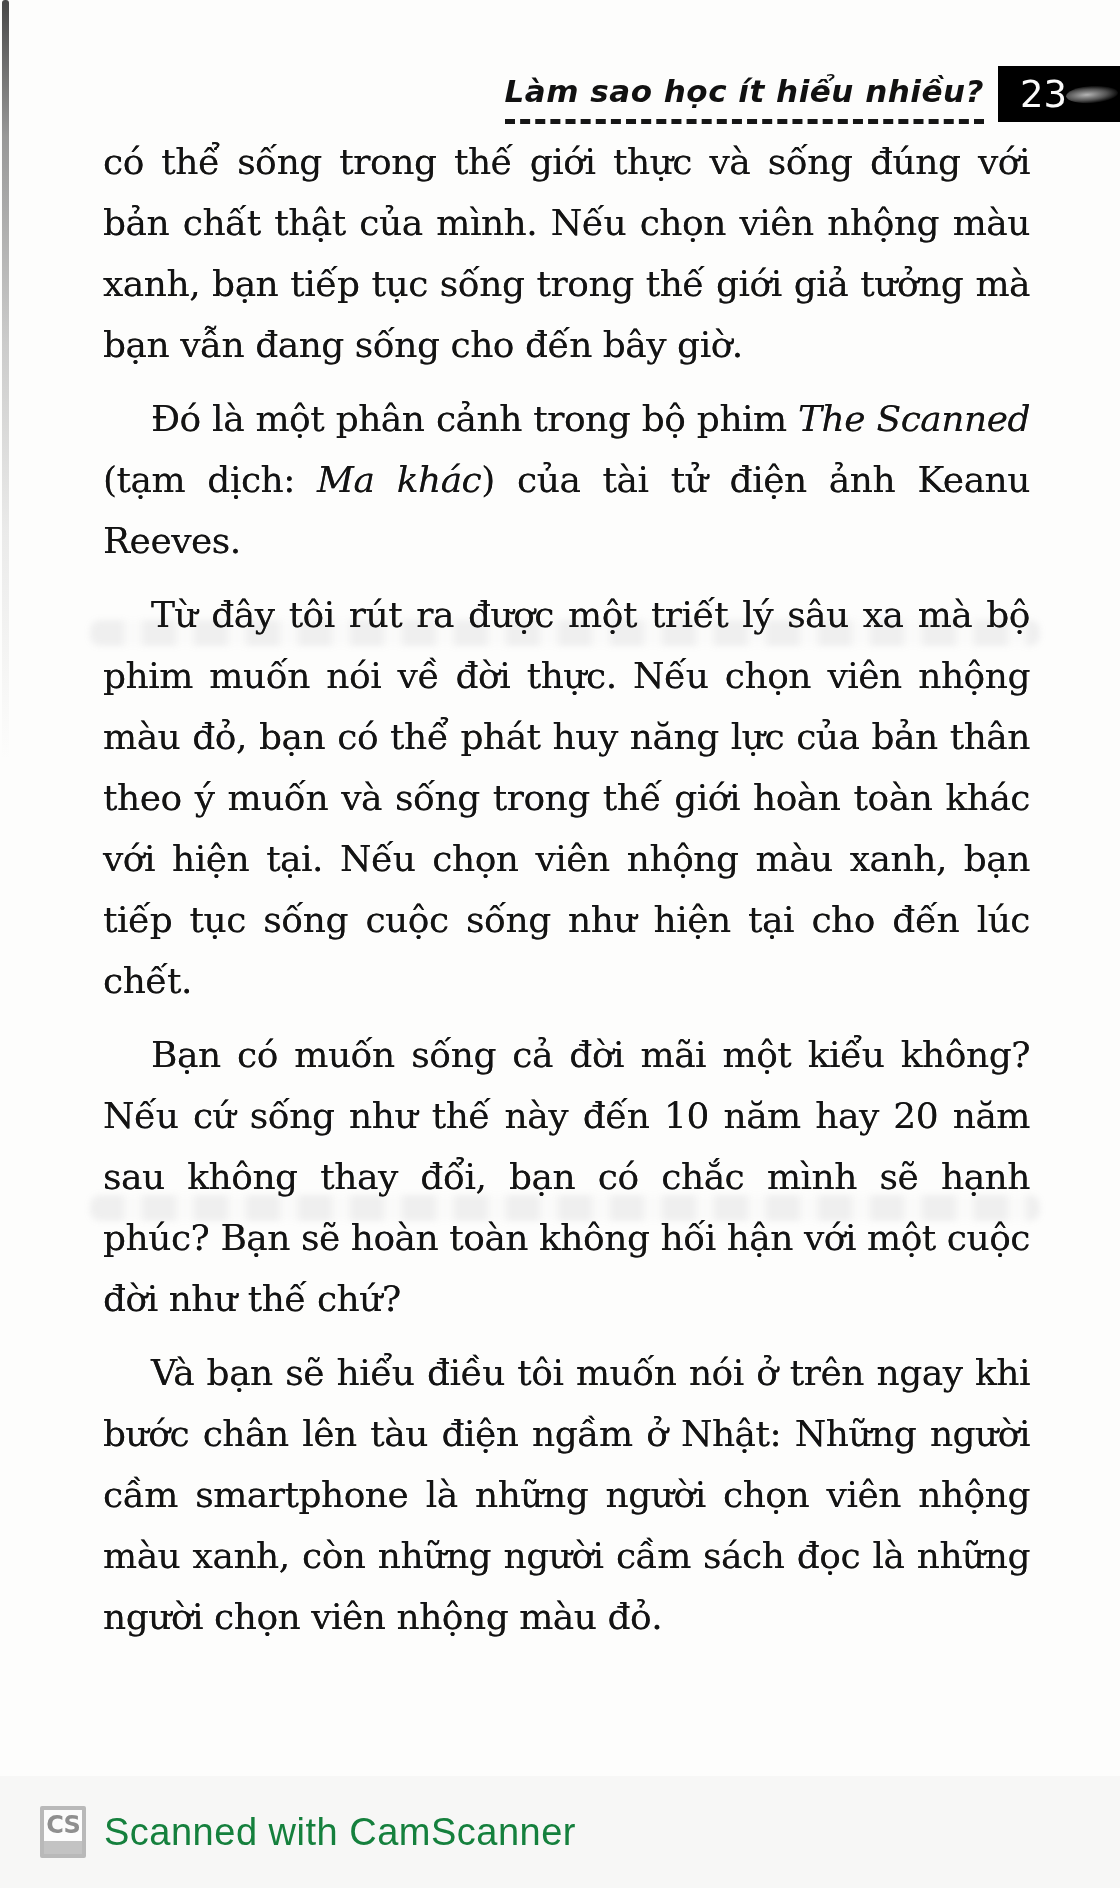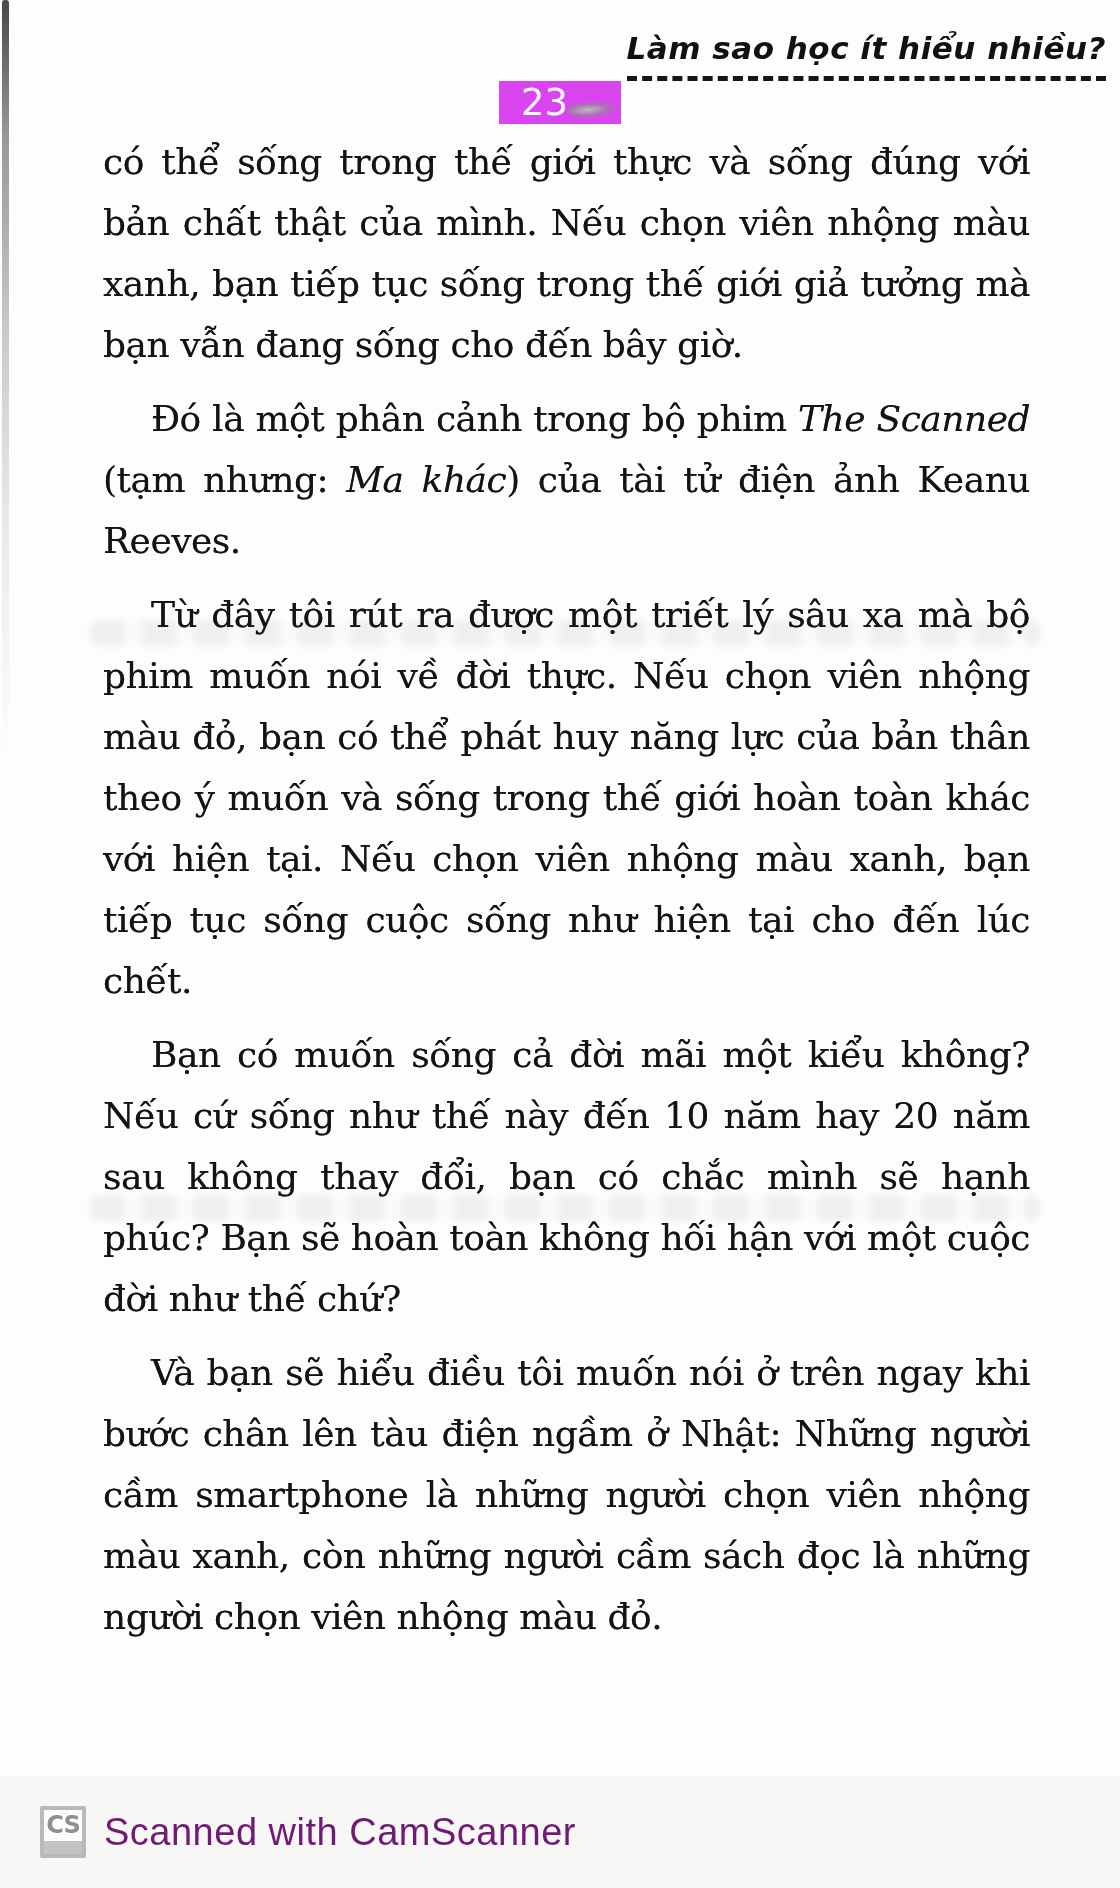--- a/index.html
+++ b/index.html
@@ -43,40 +43,39 @@
 
   
   .header {
     position: absolute;
     top: 64px;
     left: 0; right: 0;
     height: 60px;
     display: flex;
     justify-content: flex-end;
     align-items: center;
-    flex-direction: column;
   }
   .header-title {
     font-family: "DejaVu Sans", sans-serif;
     font-style: italic;
     font-weight: bold;
     font-size: 31px;
     letter-spacing: 0.5px;
     color: #111;
     padding-bottom: 12px;
     border-bottom: 5px dashed #161616;
     margin-right: 14px;
     line-height: 1;
     align-self: flex-end;
   }
   .page-badge {
     position: relative;
     width: 122px;
     height: 56px;
-    background: #d946ef;
+    background: #000000;
     color: #fafafa;
     display: flex;
     align-items: center;
     font-family: "DejaVu Sans", sans-serif;
     font-size: 37px;
     padding-left: 22px;
     box-sizing: border-box;
   }
   .page-badge .smudge {
     position: absolute;
@@ -138,21 +137,21 @@
   .cs-logo .cs-bar {
     position: absolute;
     left: 0; right: 0; bottom: 0;
     height: 13px;
     background: #c3c3c3;
   }
   .footer-text {
     margin-left: 18px;
     font-family: "Liberation Sans", "DejaVu Sans", sans-serif;
     font-size: 38px;
-    color: #701a75;
+    color: #15803d;
     letter-spacing: 0.5px;
   }
 </style>
 </head>
 <body>
 
 <div class="page">
 
   <div class="edge-artifact"></div>
   <div class="ghost" style="top:620px;"></div>
@@ -161,21 +160,21 @@
   <header class="header">
     <span class="header-title">Làm sao học ít hiểu nhiều?</span>
     <div class="page-badge">
       <span>23</span>
       <span class="smudge"></span>
     </div>
   </header>
 
   <main class="body">
       <p class=""><span>có thể sống trong thế giới thực và sống đúng với bản chất thật của mình. Nếu chọn viên nhộng màu xanh, bạn tiếp tục sống trong thế giới giả tưởng mà bạn vẫn đang sống cho đến bây giờ.</span></p>
-      <p class="indent"><span>Đó là một phân cảnh trong bộ phim </span><i>The Scanned</i><span> (tạm nhưng: </span><i>Ma khác</i><span>) của tài tử điện ảnh Keanu Reeves.</span></p>
+      <p class="indent"><span>Đó là một phân cảnh trong bộ phim </span><i>The Scanned</i><span> (tạm dịch: </span><i>Ma khác</i><span>) của tài tử điện ảnh Keanu Reeves.</span></p>
       <p class="indent"><span>Từ đây tôi rút ra được một triết lý sâu xa mà bộ phim muốn nói về đời thực. Nếu chọn viên nhộng màu đỏ, bạn có thể phát huy năng lực của bản thân theo ý muốn và sống trong thế giới hoàn toàn khác với hiện tại. Nếu chọn viên nhộng màu xanh, bạn tiếp tục sống cuộc sống như hiện tại cho đến lúc chết.</span></p>
       <p class="indent"><span>Bạn có muốn sống cả đời mãi một kiểu không? Nếu cứ sống như thế này đến 10 năm hay 20 năm sau không thay đổi, bạn có chắc mình sẽ hạnh phúc? Bạn sẽ hoàn toàn không hối hận với một cuộc đời như thế chứ?</span></p>
       <p class="indent"><span>Và bạn sẽ hiểu điều tôi muốn nói ở trên ngay khi bước chân lên tàu điện ngầm ở Nhật: Những người cầm smartphone là những người chọn viên nhộng màu xanh, còn những người cầm sách đọc là những người chọn viên nhộng màu đỏ.</span></p>
     </main>
 
   <footer class="footer">
     <div class="cs-logo">
       <span class="cs-text">CS</span>
       <div class="cs-bar"></div>
     </div>

